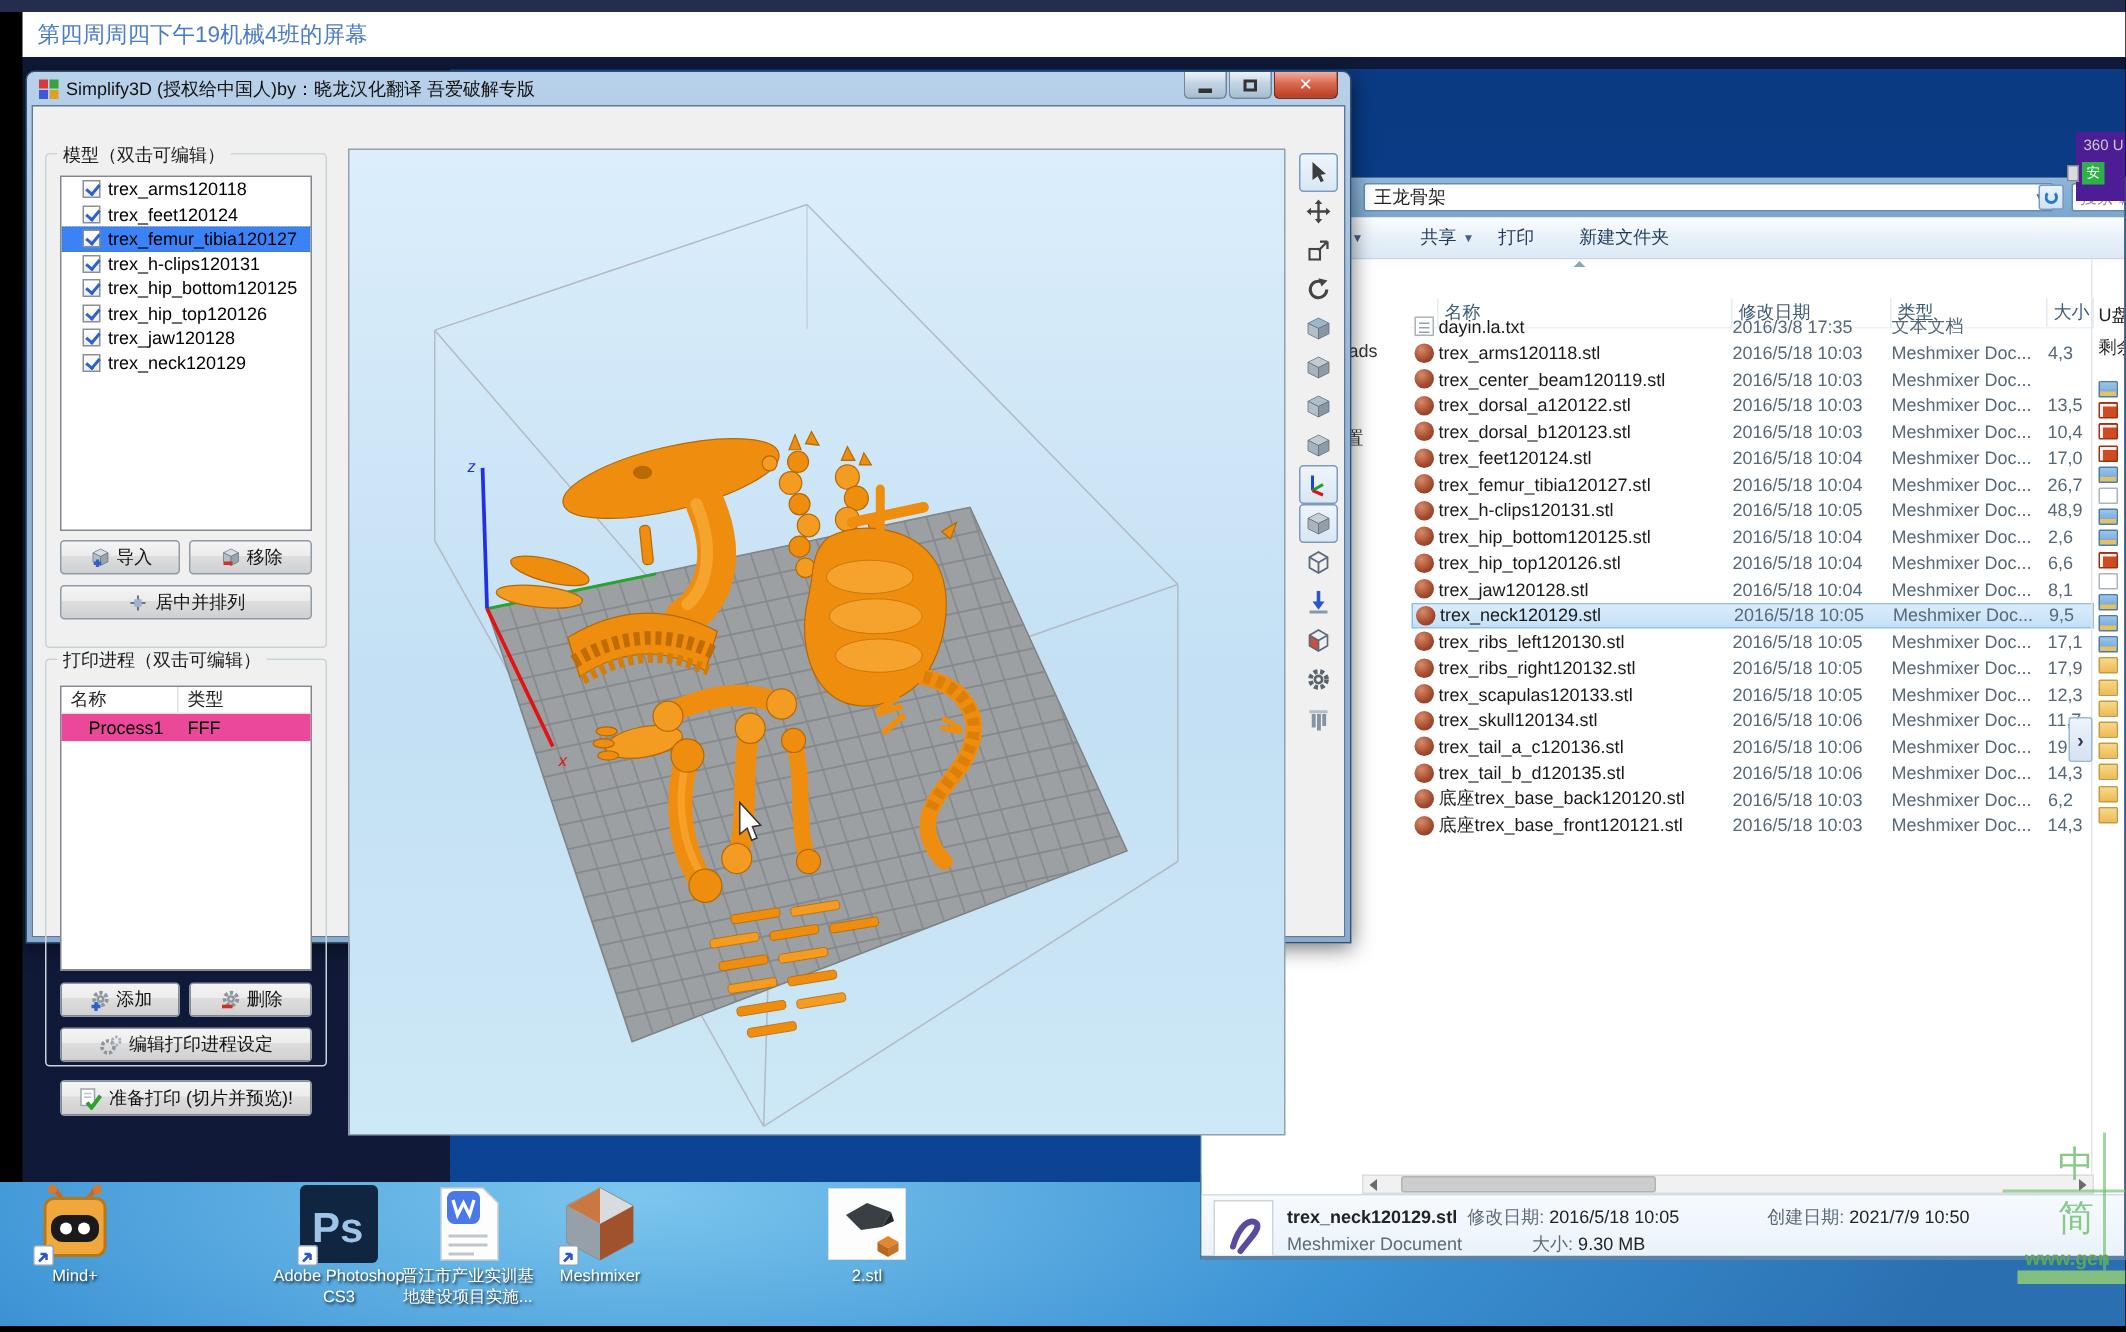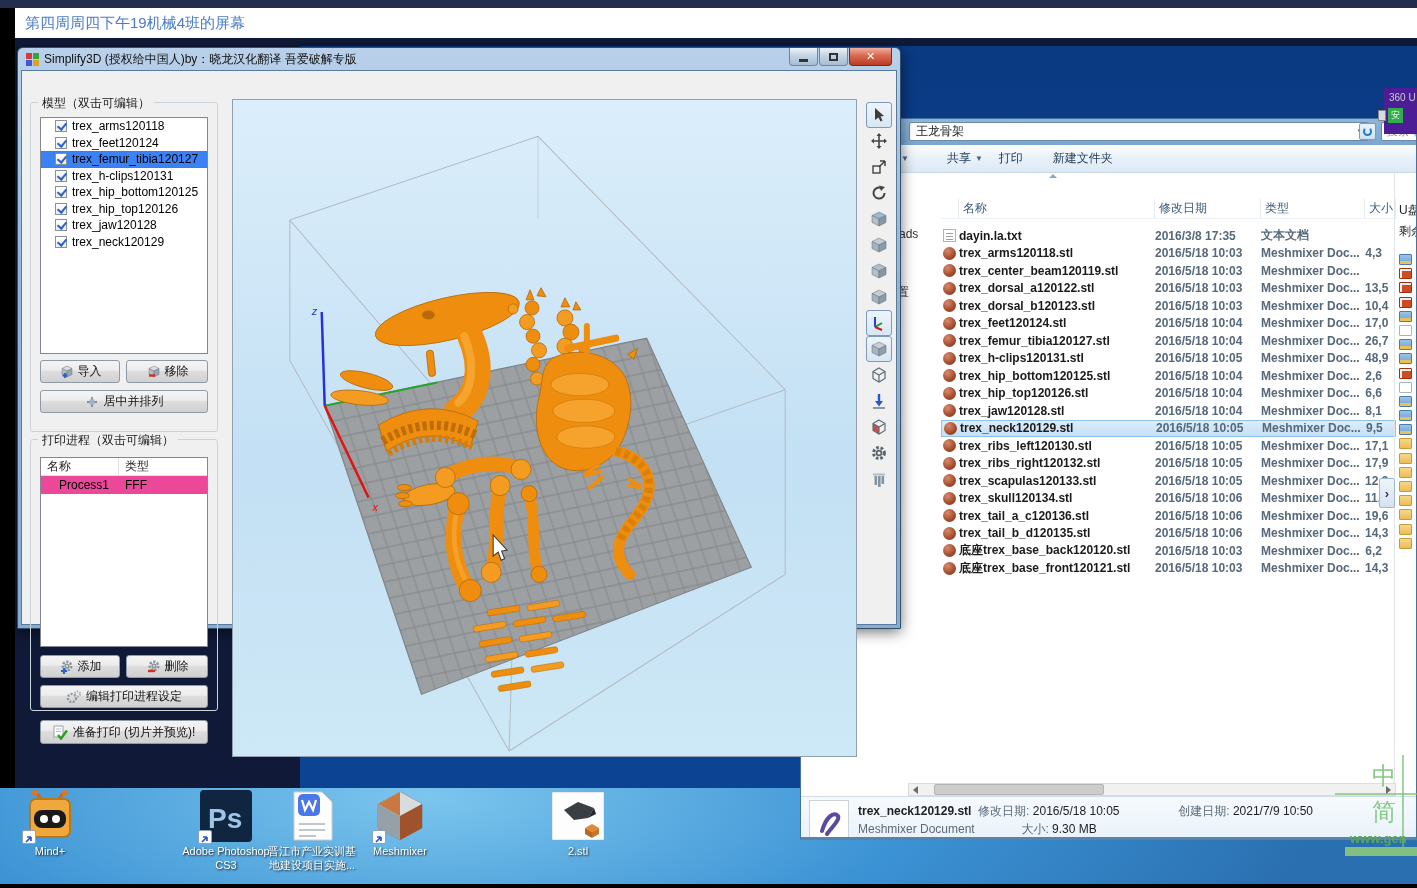--- a/index.html
+++ b/index.html
@@ -88,21 +88,21 @@
   .ttool { display:flex; align-items:center; gap:4px; padding:4px 8px; }
   .dd8 { font-size:8px; color:#44618a; }
   .ex-content { left:0; top:54px; right:0; height:610px; background:#fff; }
   .navfrag { color:#333; font-size:12px; }
   .fl-headers { left:140px; top:26px; width:455px; height:20px; display:grid;
     grid-template-columns:18px 196px 106px 104px 1fr; align-items:center; font-size:12px; color:#3c5a78;
     border-bottom:1px solid #eef2f6; }
   .fl-headers span { border-right:1px solid #e4ebf2; height:100%; display:flex; align-items:center; padding-left:4px; }
   .sortcaret { position:absolute; left:248px; top:1px; width:0; height:0;
     border-left:4px solid transparent; border-right:4px solid transparent; border-bottom:4px solid #90a6bc; }
-  .filelist { left:140px; top:54px; width:455px;font-weight:bold; }
+  .filelist { left:140px; top:36px; width:455px; }
   .frow { height:17.5px; display:grid; grid-template-columns:18px 196px 106px 104px 1fr; align-items:center; font-size:12px; }
   .frow.sel { background:linear-gradient(#dcedfc,#c4e0f6); border:1px solid #90c2ea; }
   .fname { color:#1a1a1a; white-space:nowrap; overflow:hidden; }
   .fdate,.ftype { color:#56687a; white-space:nowrap; overflow:hidden; }
   .fsize { color:#56687a; text-align:right; padding-right:14px; white-space:nowrap; }
   .fic { width:13px; height:13px; margin-left:2px; }
   .fic.stl { border-radius:50%; background:radial-gradient(circle at 35% 30%, #d98a6a, #a14a2e 60%, #7e3520); }
   .fic.txt { background:#fff; border:1px solid #aab4bc; position:relative; }
   .fic.txt::after { content:""; position:absolute; left:2px; top:3px; width:7px; height:1px; background:#98a2aa;
     box-shadow:0 3px 0 #98a2aa, 0 6px 0 #98a2aa; }

